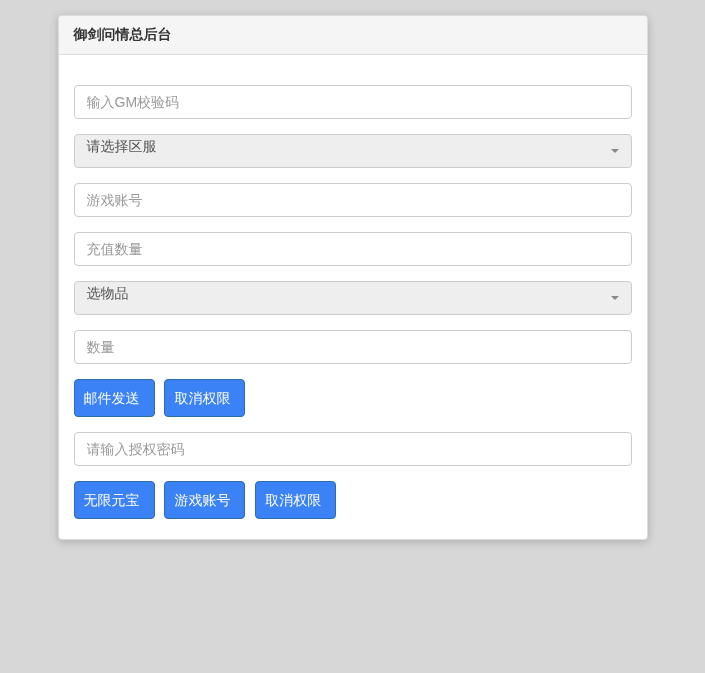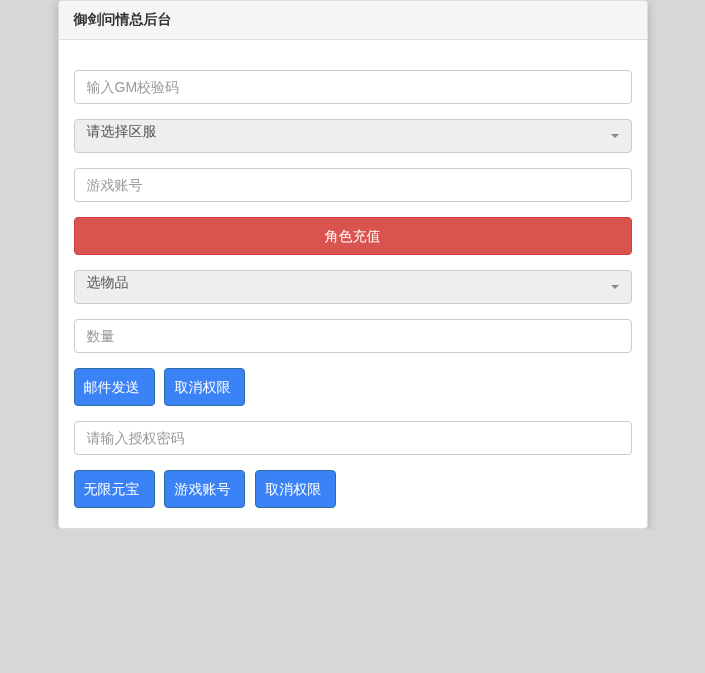--- a/index.html
+++ b/index.html
@@ -9,21 +9,21 @@
     }
     body {
       background: #d7d7d7;
       font-family: "Helvetica Neue", Helvetica, Arial, "Microsoft YaHei", sans-serif;
       font-size: 14px;
       color: #333;
       padding: 0;
     }
     .panel {
       width: 590px;
-      margin: 0 auto;
+      margin: 15px auto;
       background: #fff;
       border: 1px solid #ddd;
       border-radius: 4px;
       box-shadow: 0 2px 10px rgba(0,0,0,0.2);
       overflow: hidden;
     }
     .panel-header {
       background: #f5f5f5;
       border-bottom: 1px solid #ddd;
       padding: 10px 15px;
@@ -127,22 +127,22 @@
 
     <input type="text" class="form-control" placeholder="输入GM校验码" style="">
 
     <div class="select-wrap">
       <span class="select-text">请选择区服</span>
       <span class="caret"></span>
     </div>
 
     <input type="text" class="form-control" placeholder="游戏账号" style="">
 
+    <input type="text" class="form-control" placeholder="充值数量" style="">
 
-    <button class="btn btn-danger btn-block">角色充值</button>
 
     <div class="select-wrap">
       <span class="select-text">选物品</span>
       <span class="caret"></span>
     </div>
 
     <input type="text" class="form-control" placeholder="数量" style="">
 
     <div class="btn-group-row">
       <button class="btn btn-primary">邮件发送</button>

